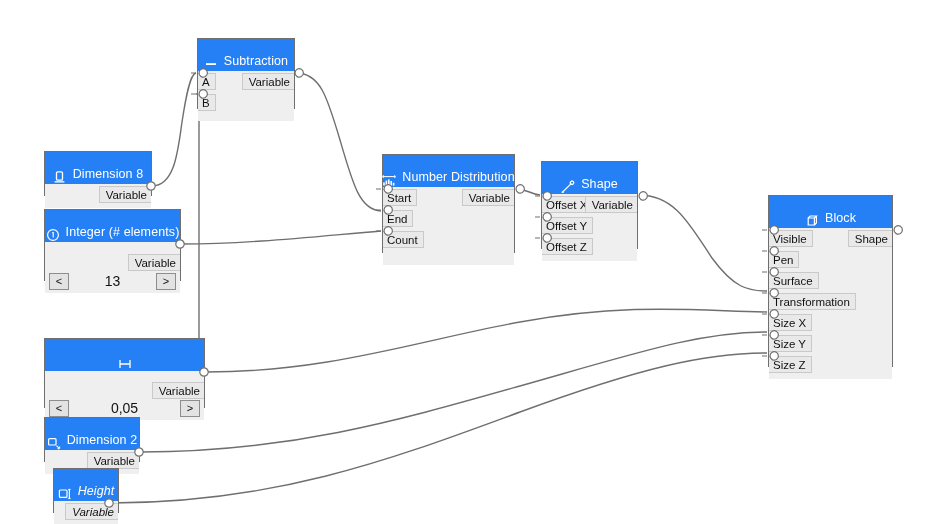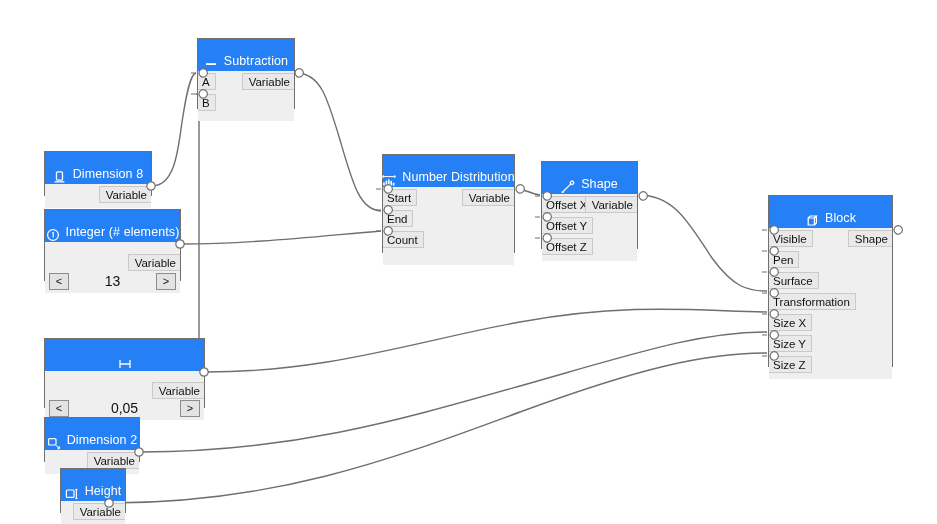--- a/index.html
+++ b/index.html
@@ -335,21 +335,21 @@
     <div class="body" style="height:24px;">
       <div class="row">
         <span class="pout-lbl">Variable</span>
       </div>
     </div>
   </div>
   <svg class="nub" style="left:134px;top:445px;width:16px;height:16px;" viewBox="0 0 16 16">
     <circle cx="5" cy="7" r="4.2" fill="#ffffff" stroke="#6f6f6f" stroke-width="1.2"></circle>
   </svg>
 
-  <div class="node" style="left:60px;top:468px;width:66px;height:45px;">
+  <div class="node" style="left:53px;top:468px;width:66px;height:45px;font-style:italic;">
     <div class="hdr">
       <span class="ico">
         <svg width="14" height="14" viewBox="0 0 14 14">
           <rect x="1.4" y="3" width="7.6" height="7.4" rx="1" fill="none" stroke="#ffffff" stroke-width="1.2"></rect>
           <path d="M11.4,2.4 v9.2" stroke="#ffffff" stroke-width="1.2"></path>
           <path d="M10.2,2.4 h2.4 M10.2,11.6 h2.4" stroke="#ffffff" stroke-width="1"></path>
         </svg>
       </span>
       <span class="ttl">Height</span>
     </div>

